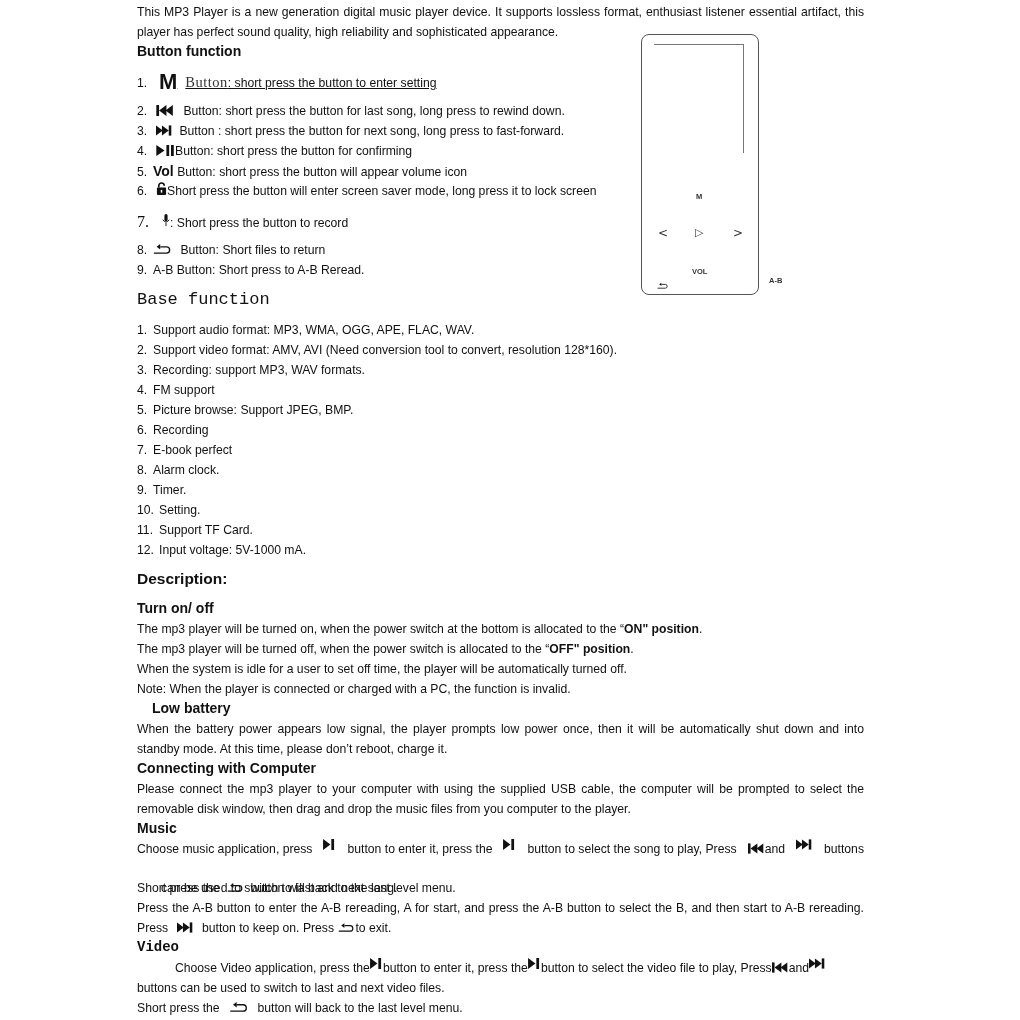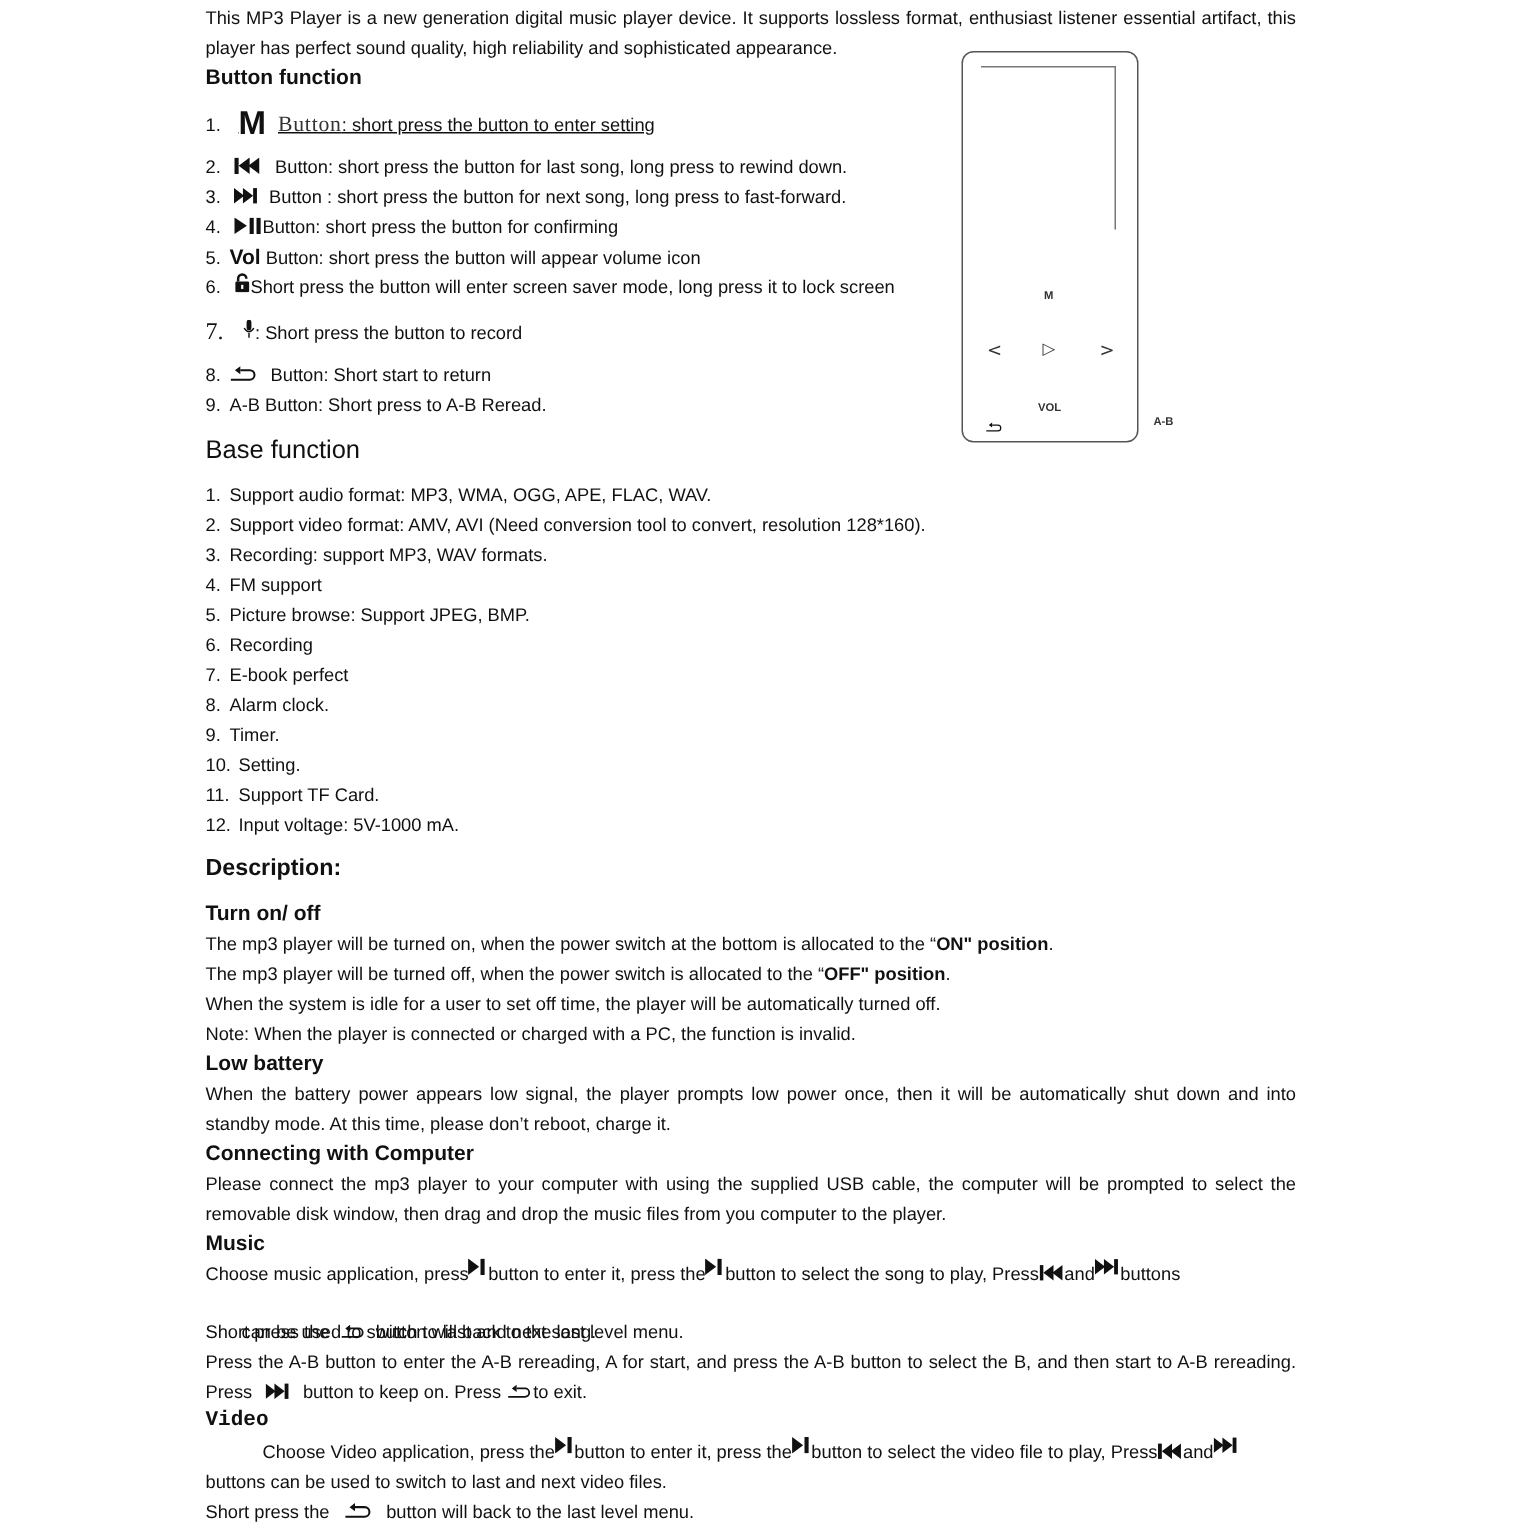--- a/index.html
+++ b/index.html
@@ -3,21 +3,21 @@
 <meta charset="utf-8">
 <style>
   html, body { margin:0; padding:0; background:#ffffff; }
   body { width:1020px; height:1020px; position:relative; overflow:hidden;
          font-family:"Liberation Sans", sans-serif; color:#111; }
   .abs { position:absolute; }
   .t { font-size:12.2px; line-height:20px; white-space:nowrap; }
   .just { text-align:justify; text-align-last:justify; white-space:normal; }
   .h { font-weight:bold; font-size:14px; white-space:nowrap; }
   .hd { font-weight:bold; font-size:15.5px; white-space:nowrap; }
-  .mono { font-family:Liberation Sans, sans-serif; }
+  .mono { font-family:Liberation Mono, monospace; }
   .serif { font-family:"Liberation Serif", serif; }
   .num { display:inline-block; width:16px; }
   .num2 { display:inline-block; width:22px; }
   .ic { display:inline-block; vertical-align:-1px; }
   .ic svg { display:block; }
   .bigM { font-weight:bold; font-size:22px; font-family:"Liberation Sans", sans-serif; vertical-align:-2px; margin:0 8px 0 6px; }
   .btnword { font-family:"Liberation Serif", serif; font-size:14.5px; color:#333; letter-spacing:0.5px; }
   .vol { font-weight:bold; font-size:14px; }
   
   .device { left:641px; top:34px; width:118px; height:261px; border:1.5px solid #555; border-radius:8px; box-sizing:border-box; }
@@ -101,21 +101,21 @@
       </svg></span><span>Short press the button will enter screen saver mode, long press it to lock screen</span>
 </div>
 <div class="abs t" style="left:137px; top:212px;">
   <span class="num serif" style="font-size:16px;width:25px">7.</span><span class="ic" style="vertical-align:0"><svg width="8" height="13">
         <use href="#s-mic"></use>
       </svg></span><span>: Short press the button to record</span>
 </div>
 <div class="abs t" style="left:137px; top:240px;">
   <span class="num">8.</span><span class="ic" style="margin-right:6px"><svg width="18" height="11">
         <use href="#s-return"></use>
-      </svg></span><span> Button: Short start to return</span>
+      </svg></span><span> Button: Short files to return</span>
 </div>
 <div class="abs t" style="left:137px; top:260px;">
   <span class="num">9.</span><span>A-B Button: Short press to A-B Reread.</span>
 </div>
 
 <div class="abs device"></div>
 <div class="abs screen"></div>
 <div class="abs dlabel" style="left:696px; top:192px;">M</div>
 <div class="abs dglyph" style="left:658px; top:226px;">&lt;</div>
 <div class="abs dglyph" style="left:695px; top:226px; font-size:11px;">▷</div>
@@ -144,34 +144,34 @@
 </div>
 
 <div class="abs hd" style="left:137px; top:570px;">Description:</div>
 
 <div class="abs h" style="left:137px; top:600px;">Turn on/ off</div>
 <div class="abs t" style="left:137px; top:619px;"><span>The mp3 player will be turned on, when the power switch at the bottom is allocated to the “</span><b>ON" position</b><span>.</span></div>
 <div class="abs t" style="left:137px; top:639px;"><span>The mp3 player will be turned off, when the power switch is allocated to the “</span><b>OFF" position</b><span>.</span></div>
 <div class="abs t" style="left:137px; top:659px;">When the system is idle for a user to set off time, the player will be automatically turned off.</div>
 <div class="abs t" style="left:137px; top:679px;">Note: When the player is connected or charged with a PC, the function is invalid.</div>
 
-<div class="abs h" style="left:137px; top:700px;">Low battery</div>
+<div class="abs h" style="left:152px; top:700px;">Low battery</div>
 <div class="abs t" style="left:137px; top:719px; width:727px;">
     <div class="just">When the battery power appears low signal, the player prompts low power once, then it will be automatically shut down and into</div>
   </div>
 <div class="abs t" style="left:137px; top:739px;">standby mode. At this time, please don’t reboot, charge it.</div>
 
 <div class="abs h" style="left:137px; top:760px;">Connecting with Computer</div>
 <div class="abs t" style="left:137px; top:779px; width:727px;">
     <div class="just">Please connect the mp3 player to your computer with using the supplied USB cable, the computer will be prompted to select the</div>
   </div>
 <div class="abs t" style="left:137px; top:799px;">removable disk window, then drag and drop the music files from you computer to the player.</div>
 
 <div class="abs h" style="left:137px; top:820px;">Music</div>
-<div class="abs t" style="left:137px; top:839px; width:727px; display:flex; ">
+<div class="abs t" style="left:137px; top:839px; width:727px; display:flex; justify-content:space-between;">
   <span>Choose music application, press </span>
   <span class="ic">
       <svg width="13" height="11">
         <use href="#s-playbar"></use>
       </svg>
     </span>
   <span> button to enter it, press the </span>
   <span class="ic">
       <svg width="13" height="11">
         <use href="#s-playbar"></use>

